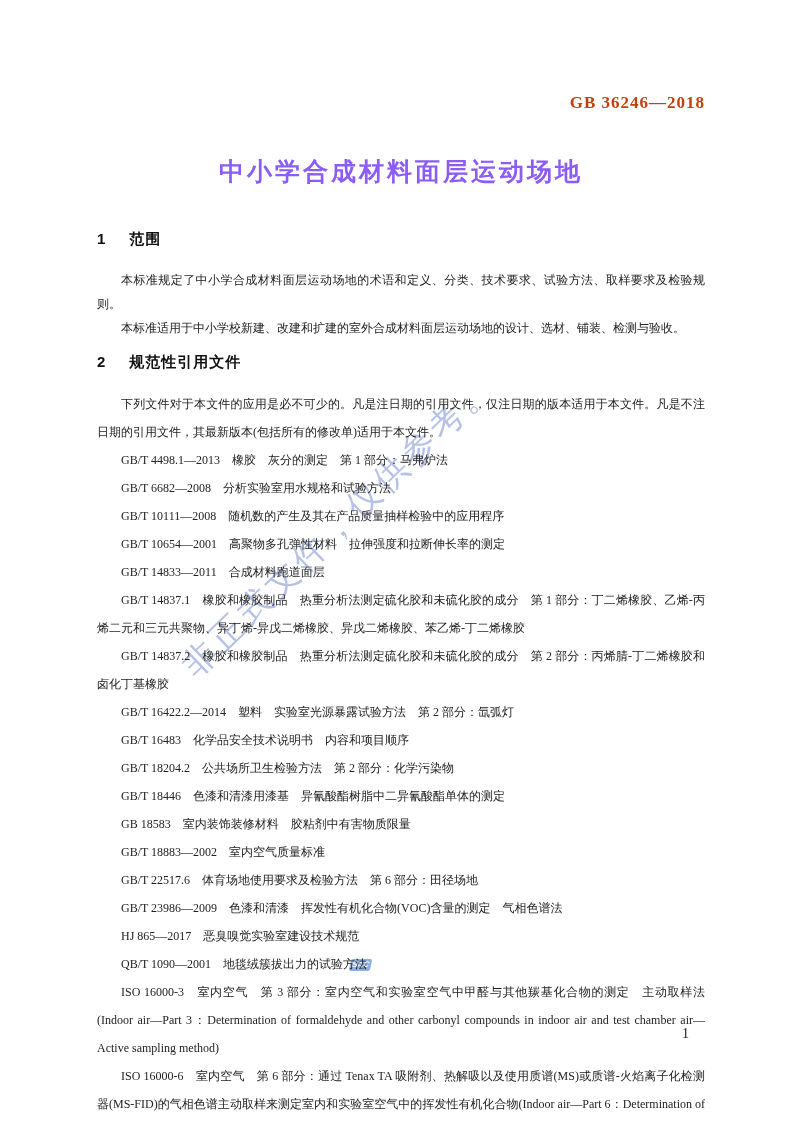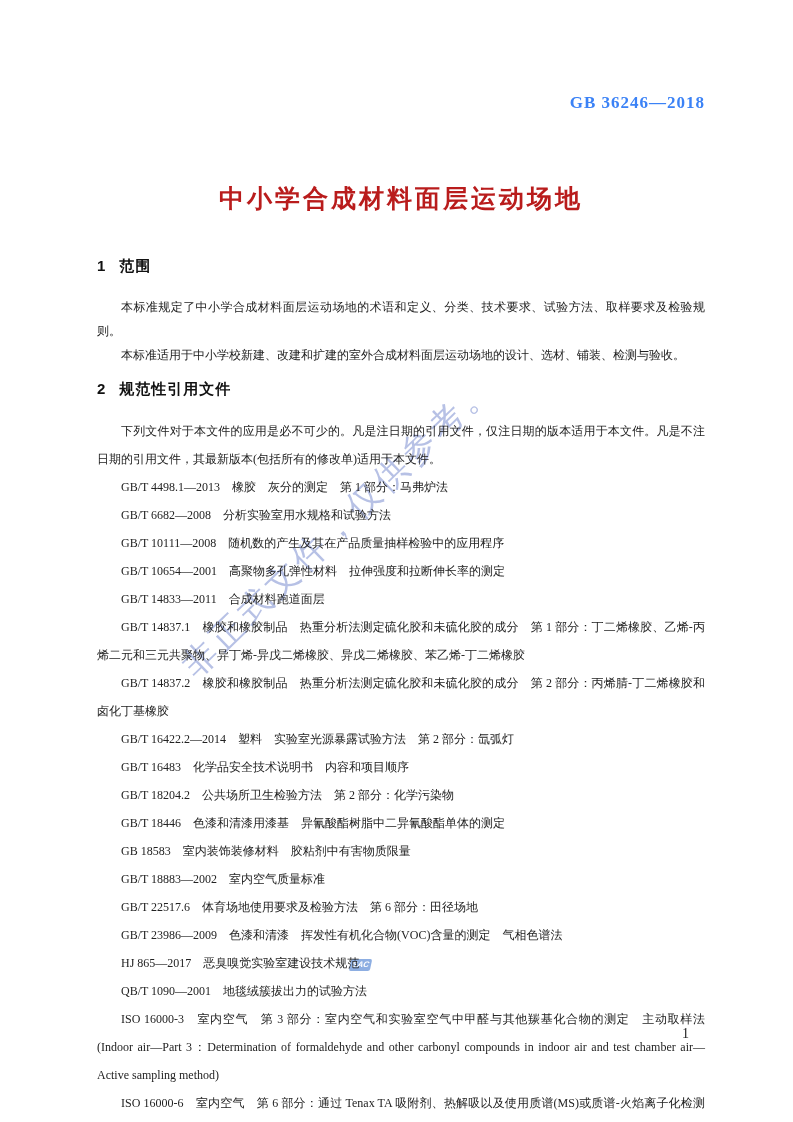--- a/index.html
+++ b/index.html
@@ -15,39 +15,39 @@
   .content{
     position:absolute;
     left:97px; top:0; width:608px;
   }
   .gb-num{
     padding-top:93px;
     text-align:right;
     font-weight:bold;
     font-size:17px;
     letter-spacing:1px;
-    color:#3b82f6;
+    color:#c2410c;
   }
   .doc-title{
-    margin-top:69px;
+    margin-top:42px;
     text-align:center;
     font-family:"Liberation Sans","DejaVu Sans",sans-serif;
     font-weight:bold;
     font-size:25px;
     letter-spacing:3px;
-    color:#b91c1c;
+    color:#8b5cf6;
   }
   .sec-heading{
     margin:0;
     font-family:"Liberation Sans","DejaVu Sans",sans-serif;
     font-weight:bold;
     font-size:15px;
     color:#111;
   }
-  .sec-heading .ht{ margin-left:14px; letter-spacing:1px;}
+  .sec-heading .ht{ margin-left:24px; letter-spacing:1px;}
   .sec1-heading{ margin-top:42px; }
   .sec2-heading{ margin-top:13px; }
   .sec1-body{ margin-top:19px; }
   .sec2-body{ margin-top:18px; }
   .para, .ref{
     margin:0;
     font-size:12px;
     line-height:24px;
     text-align:justify;
     text-indent:2em;

